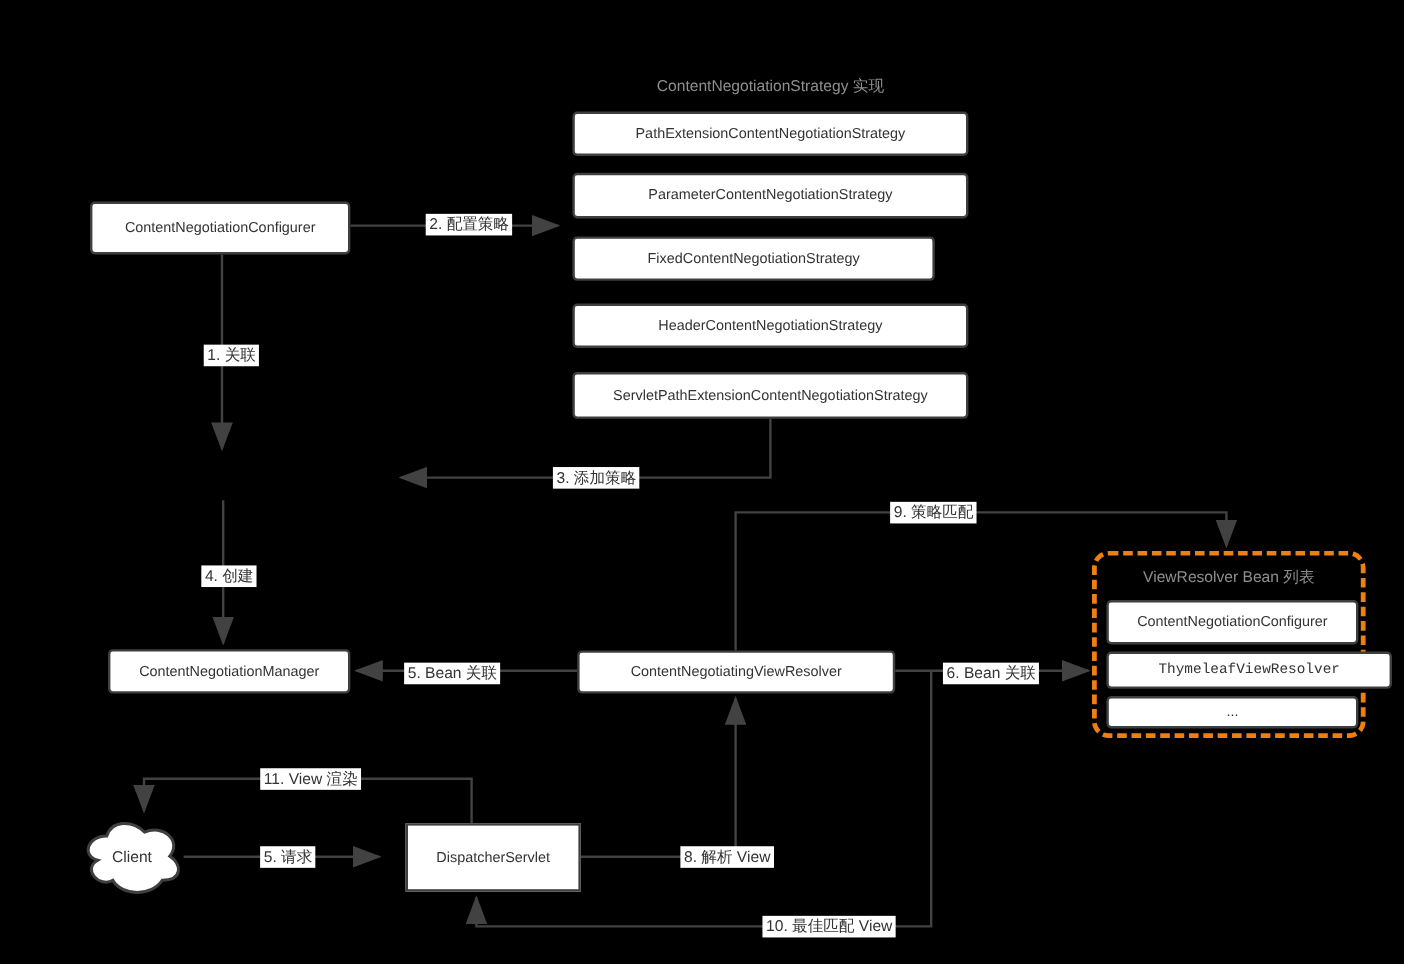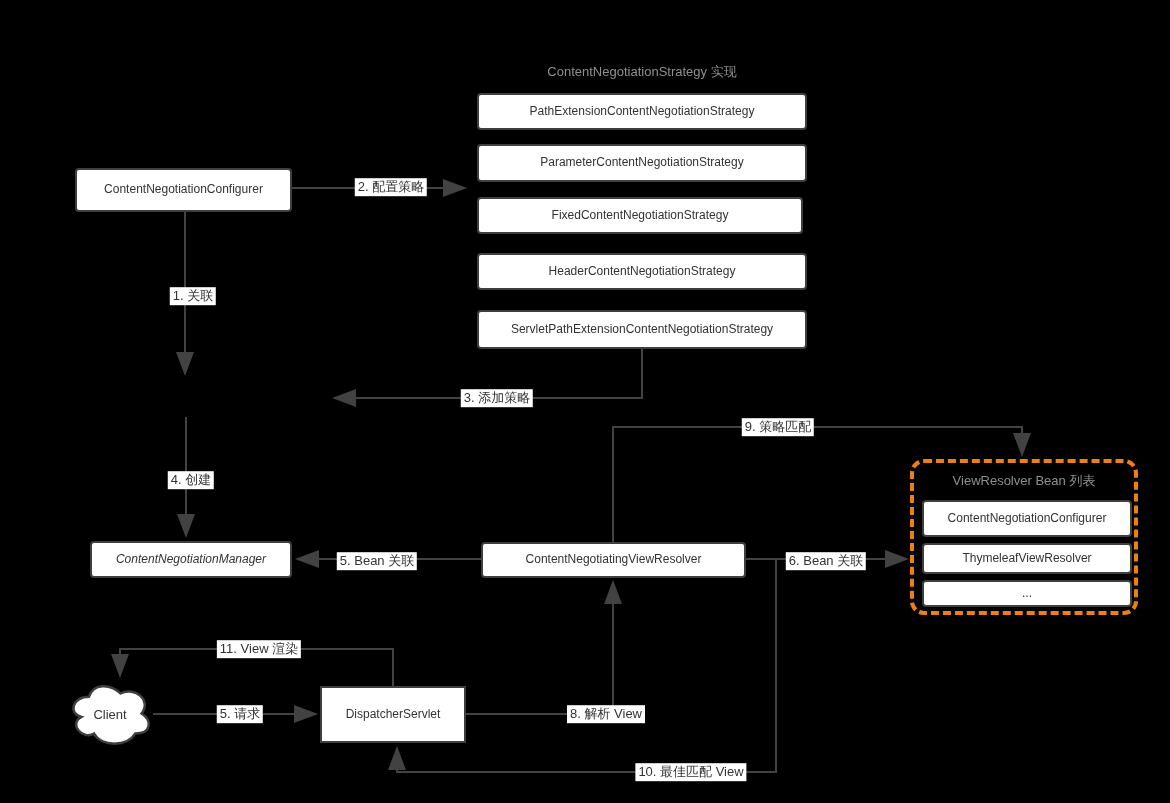--- a/index.html
+++ b/index.html
@@ -18,21 +18,21 @@
   #wires path.wire{fill:none;stroke:var(--line);stroke-width:2;}
   #wires #arrowhead path{fill:var(--line);stroke:none;}
   #wires .cloud{fill:var(--box-fill);stroke:var(--box-border);stroke-width:2.5;}
   .node{
     position:absolute;z-index:2;box-sizing:border-box;
     background:var(--box-fill);border:2px solid var(--box-border);border-radius:4px;
     display:flex;align-items:center;justify-content:center;text-align:right;
     color:var(--text);font-size:12px;line-height:1.3;word-break:break-all;
     padding:2px 10px;
   }
-  .node.sharp{border-radius:0;}
+  .node.sharp{border-radius:0;margin-left:18px;}
   .group-title{
     position:absolute;z-index:2;color:var(--muted);font-size:13px;
     text-align:center;line-height:1.2;
   }
   .edge-label{
     position:absolute;z-index:3;transform:translate(-50%,-50%);
     background:var(--box-fill);color:var(--text);font-size:13px;line-height:1.2;
     padding:1px 3px;white-space:nowrap;
   }
   .dashed-group{
@@ -72,37 +72,37 @@
          C 68,724.22 83.12,740.3 94.04,733.6
          C 101.6,747 126.8,747 135.2,733.6
          C 152,733.6 152,720.2 141.5,713.5
          C 152,700.1 135.2,686.7 120.5,693.4
          C 110,683.35 93.2,683.35 89,696.75 Z"></path>
   </svg>
 
   <div class="group-title" style="left:477px;top:64px;width:330px;">ContentNegotiationStrategy 实现</div>
   <div class="node" style="left:477px;top:93px;width:330px;height:37px;">PathExtensionContentNegotiationStrategy</div>
   <div class="node" style="left:477px;top:144px;width:330px;height:38px;">ParameterContentNegotiationStrategy</div>
-  <div class="node" style="left:477px;top:197px;width:326px;height:37px;">FixedContentNegotiationStrategy</div>
+  <div class="node" style="left:477px;top:197px;width:302px;height:37px;">FixedContentNegotiationStrategy</div>
   <div class="node" style="left:477px;top:253px;width:330px;height:37px;">HeaderContentNegotiationStrategy</div>
   <div class="node" style="left:477px;top:310px;width:330px;height:39px;padding:2px 6px;">ServletPathExtensionContentNegotiationStrategy</div>
 
   <div class="node" style="left:75px;top:168px;width:217px;height:44px;padding:2px 9px;">ContentNegotiationConfigurer</div>
-  <div class="node" style="left:90px;top:541px;width:202px;height:37px;padding:2px 11px;font-style:italic;">ContentNegotiationManager</div>
+  <div class="node" style="left:90px;top:541px;width:202px;height:37px;padding:2px 11px;">ContentNegotiationManager</div>
 
   <div class="node" style="left:481px;top:542px;width:265px;height:36px;padding:2px 4px;">ContentNegotiatingViewResolver</div>
 
   <div class="node sharp" style="left:320px;top:686px;width:146px;height:57px;">DispatcherServlet</div>
 
   <div class="client-label" style="left:110px;top:714px;">Client</div>
 
   <div class="dashed-group" style="left:910px;top:459px;width:228px;height:156px;">
     <div class="group-title">ViewResolver Bean 列表</div>
     <div class="node" style="left:8px;top:37px;width:210px;height:37px;padding:2px 8px;">ContentNegotiationConfigurer</div>
-    <div class="node" style="left:8px;top:80px;width:210px;height:31px;">ThymeleafViewResolver</div>
+    <div class="node" style="left:8px;top:80px;width:238px;height:31px;font-family:Liberation Mono, monospace;">ThymeleafViewResolver</div>
     <div class="node" style="left:8px;top:117px;width:210px;height:27px;">...</div>
   </div>
 
   <div class="edge-label" style="left:193px;top:296px;">1. 关联</div>
   <div class="edge-label" style="left:391px;top:187px;">2. 配置策略</div>
   <div class="edge-label" style="left:497px;top:398px;">3. 添加策略</div>
   <div class="edge-label" style="left:191px;top:480px;">4. 创建</div>
   <div class="edge-label" style="left:377px;top:561px;">5. Bean 关联</div>
   <div class="edge-label" style="left:826px;top:561px;">6. Bean 关联</div>
   <div class="edge-label" style="left:240px;top:714px;">5. 请求</div>

